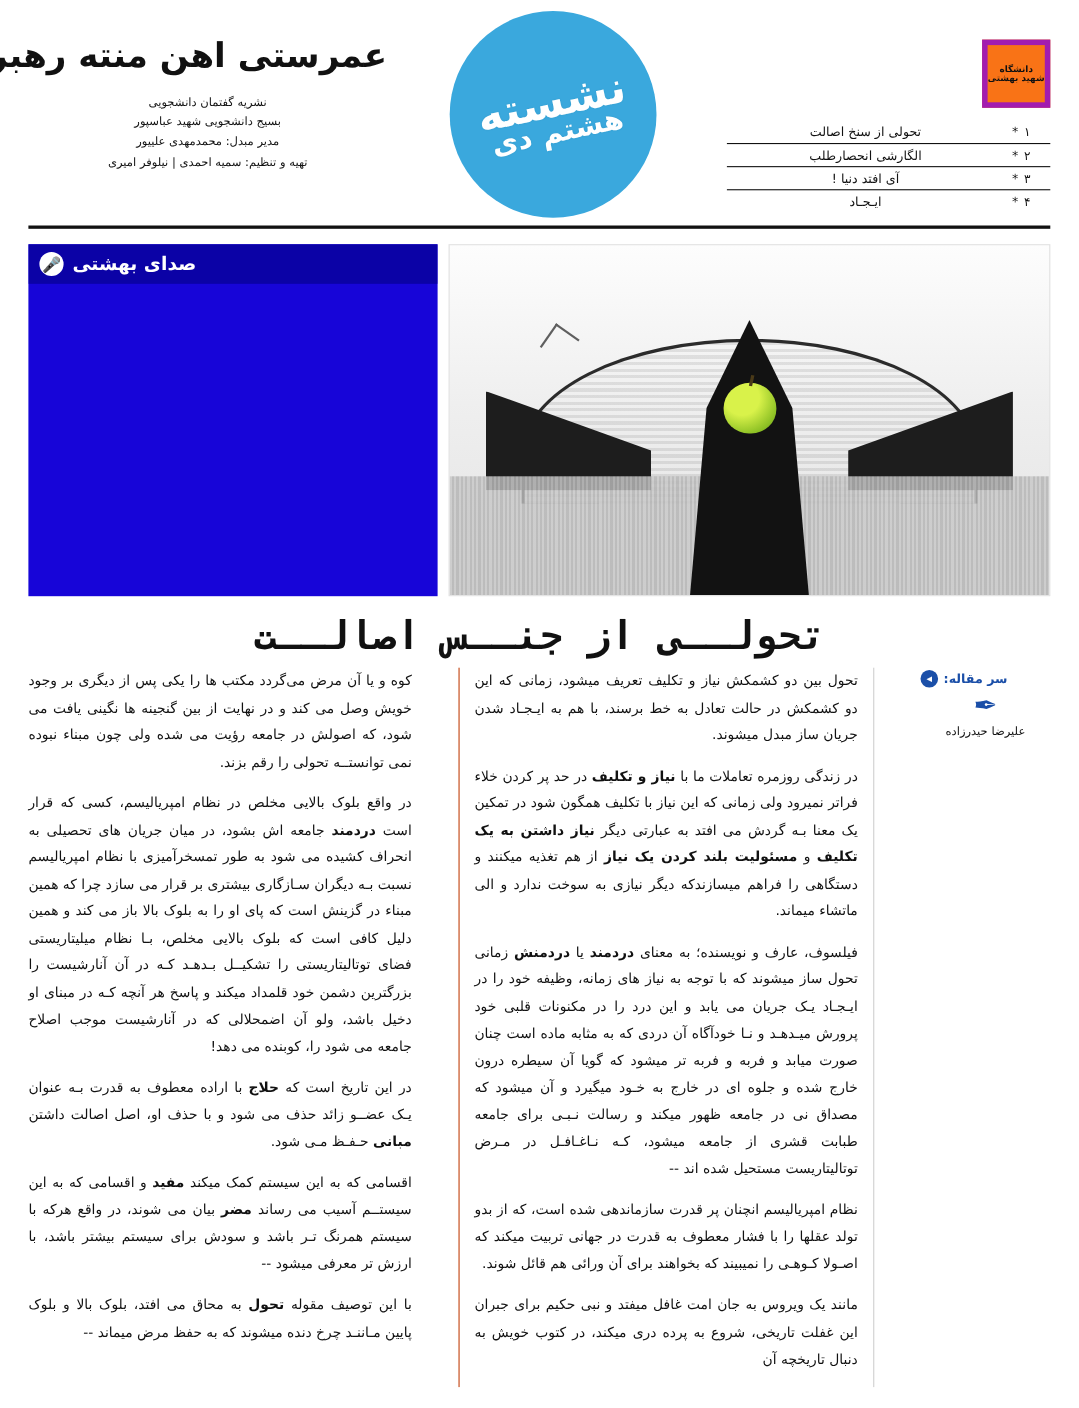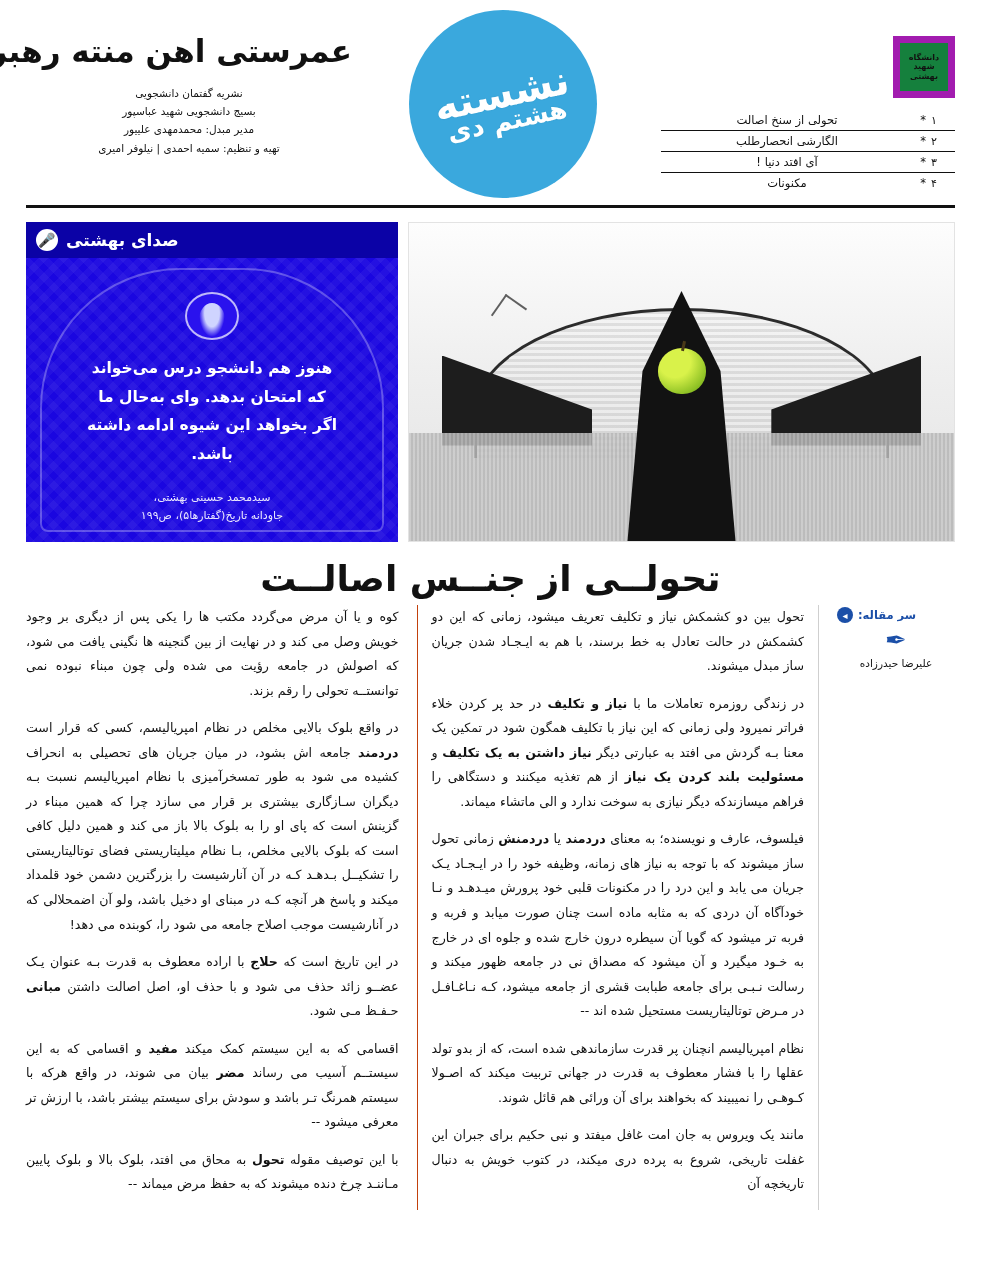--- a/index.html
+++ b/index.html
@@ -28,27 +28,27 @@
     align-items: flex-start;
   }
   .mh-left {
     width: 300px;
     padding-top: 28px;
     padding-left: 6px;
     direction: rtl;
   }
   .uni-logo {
     width: 62px; height: 62px;
-    border: 7px solid #a21caf;
+    border: 5px solid #a21caf;
     margin: 0 0 0 auto;
     display: flex; align-items: center; justify-content: center;
     font-size: 8px; line-height: 1.15;
     text-align: center;
     color: #111;
-    background: #15803d;
+    background: #f97316;
     overflow: hidden;
     font-weight: bold;
   }
   .toc {
     margin-top: 12px;
     direction: rtl;
   }
   .toc-row {
     display: flex;
     align-items: center;
@@ -282,25 +282,26 @@
 
   
   .headline {
     margin: 16px 26px 6px 26px;
     text-align: center;
     font-size: 36px;
     font-weight: bold;
     letter-spacing: 1px;
     color: #111;
     direction: rtl;
+    font-family: Liberation Mono, monospace;
   }
   .cols {
     display: flex;
     flex-direction: row-reverse;
-    gap: 18px;
+    gap: 42px;
     margin: 6px 26px 0 26px;
     direction: rtl;
   }
   .col { flex: 1; }
   .col.mid { border-left: 1px solid #c2410c; border-right: 1px solid #cfcfcf; padding: 0 14px; }
   p.body {
     font-size: 12.6px;
     line-height: 1.95;
     text-align: justify;
     margin: 0 0 13px 0;
@@ -384,42 +385,33 @@
           <span class="toc-title">الگارشی انحصارطلب</span>
         </div>
         <div class="toc-row">
           <span class="toc-num">۳</span>
           <span class="toc-star">*</span>
           <span class="toc-title">آی افتد دنیا !</span>
         </div>
         <div class="toc-row">
           <span class="toc-num">۴</span>
           <span class="toc-star">*</span>
-          <span class="toc-title">مکنونات</span>
+          <span class="toc-title">ایـجـاد</span>
         </div>
       </div>
     </div>
 
   </div>
 
   <div class="media">
 
     <div class="quote-card">
       <div class="qc-header">
         <span class="mic-icon">🎤</span>
         <span class="qc-brand">صدای بهشتی</span>
-      </div>
-      <div class="qc-body">
-        <div class="qc-frame"></div>
-        <div class="qc-avatar"></div>
-        <div class="qc-quote">هنوز هم دانشجو درس می‌خواند که امتحان بدهد. وای به‌حال ما اگر بخواهد این شیوه ادامه داشته باشد.</div>
-        <div class="qc-attrib">
-          <div>سیدمحمد حسینی بهشتی،</div>
-          <div>جاودانه تاریخ(گفتارها۵)، ص۱۹۹</div>
-        </div>
       </div>
     </div>
 
     <div class="art">
       <div class="art-sky"></div>
       <div class="art-arch"></div>
       <div class="art-wing-l"></div>
       <div class="art-wing-r"></div>
       <div class="art-ground"></div>
       <div class="art-bird"></div>

